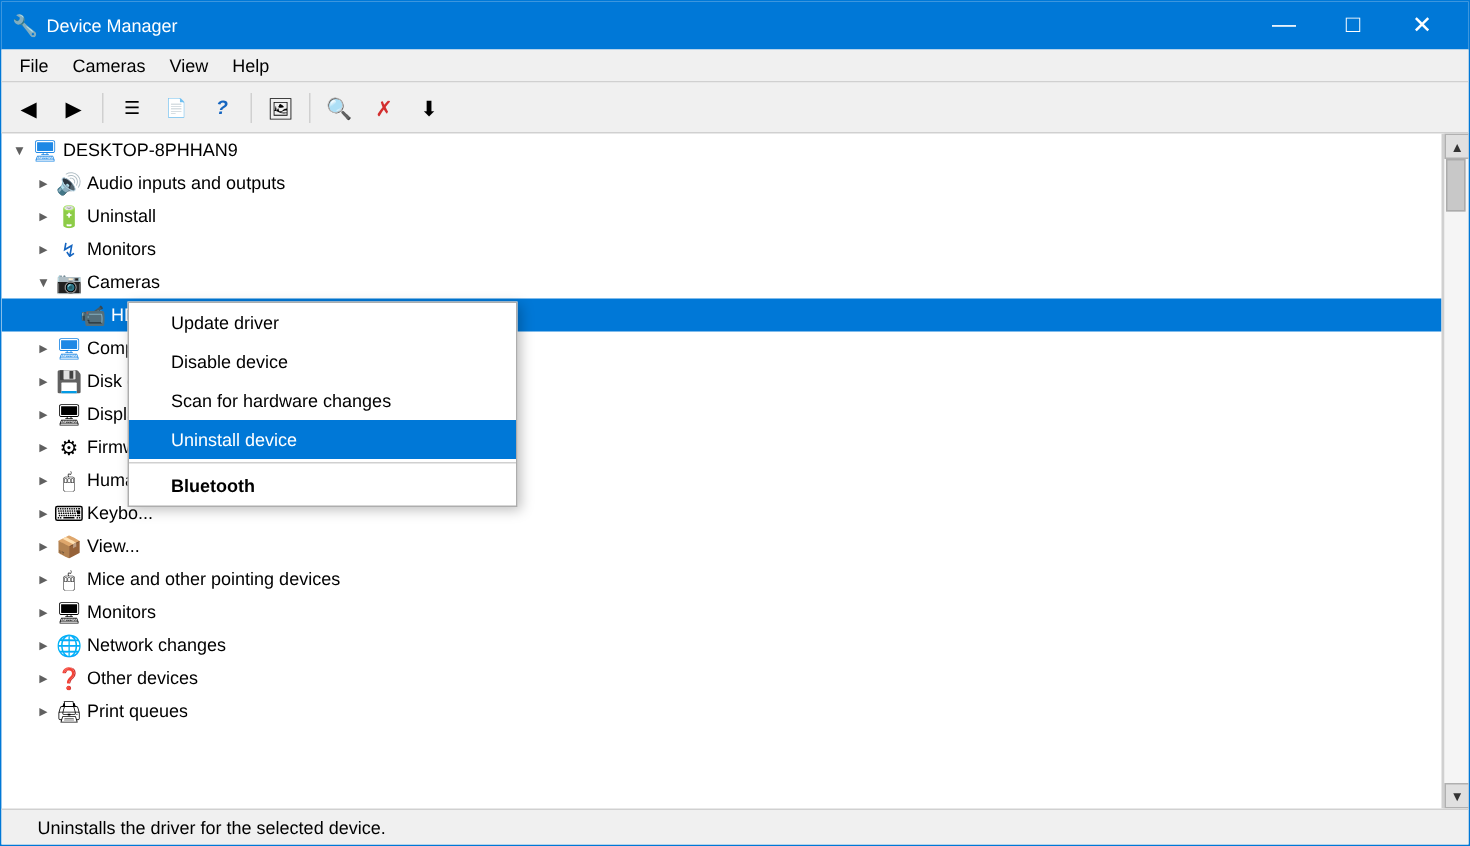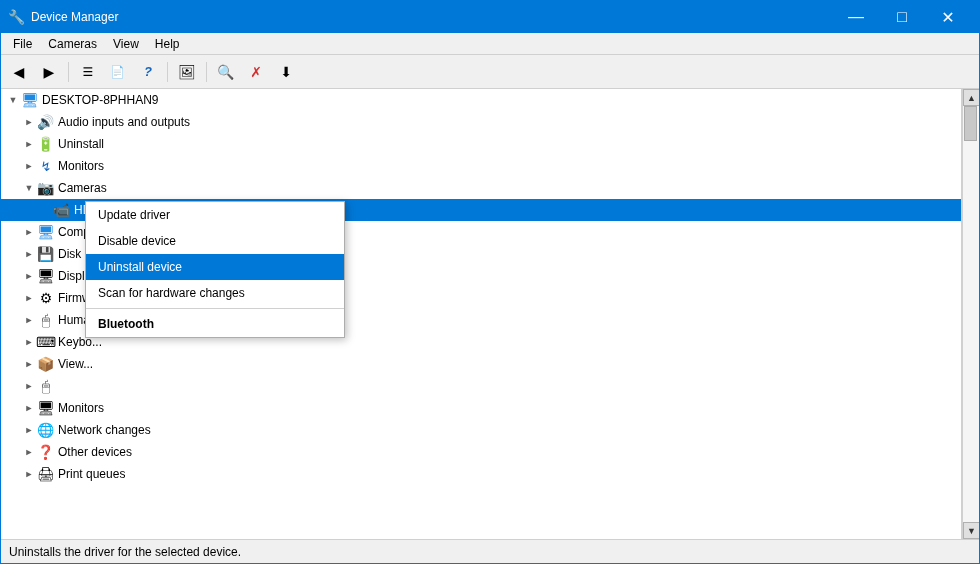--- a/index.html
+++ b/index.html
@@ -177,21 +177,21 @@
       position: absolute;
       top: 112px;
       left: 84px;
       width: 260px;
       background: white;
       border: 1px solid #adadad;
       box-shadow: 2px 2px 8px rgba(0,0,0,0.25);
       z-index: 100;
     }
     .ctx-item {
-      padding: 6px 12px;
+      padding: 6px 28px;
       cursor: pointer;
       font-size: 12px;
       color: #000;
     }
     .ctx-item.highlighted {
       background: #0078d7;
       color: white;
     }
     .ctx-item.bold {
       font-weight: bold;
@@ -202,21 +202,21 @@
       margin: 2px 0;
     }
 
     
     .status-bar {
       background: #f0f0f0;
       height: 24px;
       border-top: 1px solid #d0d0d0;
       display: flex;
       align-items: center;
-      padding: 0 8px;
+      padding: 0 24px;
       flex-shrink: 0;
     }
     .status-text {
       font-size: 12px;
       color: #000;
     }
 
     
     .icon-computer { color: #1e88e5; }
     .icon-bluetooth { color: #1565c0; }
@@ -370,20 +370,21 @@
 
       <div class="tree-item indent-1">
         <span class="expander">►</span>
         <span class="item-icon">📦</span>
         <span class="item-label">View...</span>
       </div>
 
       <div class="tree-item indent-1">
         <span class="expander">►</span>
         <span class="item-icon">🖱</span>
+        <span class="item-label">Mice and other pointing devices</span>
       </div>
 
       <div class="tree-item indent-1">
         <span class="expander">►</span>
         <span class="item-icon">🖥</span>
         <span class="item-label">Monitors</span>
       </div>
 
       <div class="tree-item indent-1">
         <span class="expander">►</span>
@@ -399,22 +400,22 @@
 
       <div class="tree-item indent-1">
         <span class="expander">►</span>
         <span class="item-icon">🖨</span>
         <span class="item-label">Print queues</span>
       </div>
 
       <div class="context-menu">
         <div class="ctx-item">Update driver</div>
         <div class="ctx-item">Disable device</div>
+        <div class="ctx-item">Scan for hardware changes</div>
         <div class="ctx-item highlighted">Uninstall device</div>
-        <div class="ctx-item">Scan for hardware changes</div>
         <div class="ctx-separator"></div>
         <div class="ctx-item bold">Bluetooth</div>
       </div>
 
     </div>
 
     <div class="scroll-area">
       <div class="scroll-btn">▲</div>
       <div class="scroll-track">
         <div class="scroll-thumb2"></div>

